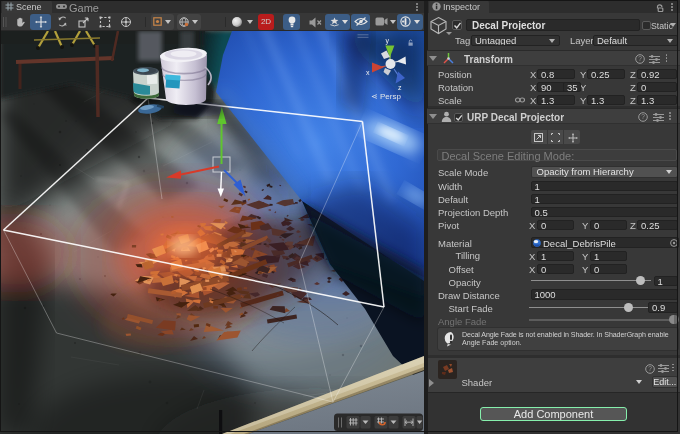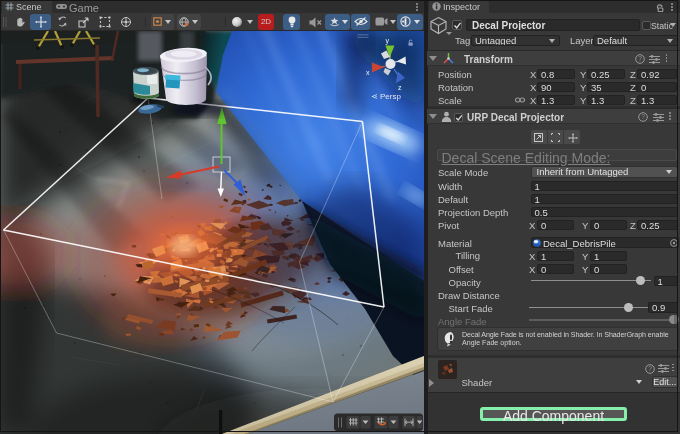--- a/index.html
+++ b/index.html
@@ -879,21 +879,21 @@
   <div class="xyz" style="left:530px;top:69px;">X</div>
     <div class="fld" style="left:537px;top:68.5px;width:38px;height:10.5px;line-height:9.5px;">0.8</div>
   <div class="xyz" style="left:580px;top:69px;">Y</div>
     <div class="fld" style="left:587px;top:68.5px;width:38px;height:10.5px;line-height:9.5px;">0.25</div>
   <div class="xyz" style="left:630px;top:69px;">Z</div>
     <div class="fld" style="left:637px;top:68.5px;width:39.5px;height:10.5px;line-height:9.5px;">0.92</div>
   <div class="lbl" style="left:438px;top:82px;">Rotation</div>
   <div class="xyz" style="left:530px;top:82px;">X</div>
     <div class="fld" style="left:537px;top:81.5px;width:38px;height:10.5px;line-height:9.5px;">90</div>
   <div class="xyz" style="left:580px;top:82px;">Y</div>
-    <div class="fld" style="left:587px;top:81.5px;width:56px;height:10.5px;line-height:9.5px;">35</div>
+    <div class="fld" style="left:563px;top:81.5px;width:18px;height:10.5px;line-height:9.5px;">35</div>
   <div class="xyz" style="left:630px;top:82px;">Z</div>
     <div class="fld" style="left:637px;top:81.5px;width:39.5px;height:10.5px;line-height:9.5px;">0</div>
   <div class="lbl" style="left:438px;top:95px;">Scale</div>
   <svg class="abs" style="left:515px;top:95.5px;" width="10" height="8" viewBox="0 0 10 8">
       <g fill="none" stroke="#9a9a9a" stroke-width="1.2">
         <rect x="0.5" y="2" width="4.5" height="4" rx="2"></rect>
         <rect x="5" y="2" width="4.5" height="4" rx="2"></rect>
       </g>
     </svg>
   <div class="xyz" style="left:530px;top:95px;">X</div>
@@ -942,24 +942,24 @@
       </g>
     </svg>
   <svg class="abs" style="left:567.5px;top:132.5px;" width="10" height="10" viewBox="0 0 10 10">
       <g stroke="#c8c8c8" stroke-width="0.9">
         <path d="M5 1.2 V8.8 M1.2 5 H8.8"></path>
       </g>
       <path d="M5 0 L3.9 1.7 H6.1 Z M5 10 L3.9 8.3 H6.1 Z M0 5 L1.7 3.9 V6.1 Z M10 5 L8.3 3.9 V6.1 Z" fill="#c8c8c8"></path>
     </svg>
 
   <div class="abs" style="left:437px;top:148.5px;width:240px;height:12.5px;background:#3d3d3d;border:1px solid #4a4a4a;border-radius:2px;"></div>
-  <div class="lbl" style="left:441.5px;top:150px;color:#7e7e7e;font-size:14px;text-decoration:underline;">Decal Scene Editing Mode:</div>
+  <div class="lbl" style="left:441.5px;top:150px;color:#7e7e7e;font-size:11px;">Decal Scene Editing Mode:</div>
 
   <div class="lbl" style="left:438px;top:167px;">Scale Mode</div>
-  <div class="drop" style="left:530.5px;top:166px;width:147px;height:11.5px;line-height:10.5px;">Inherit from Untagged</div>
+  <div class="drop" style="left:530.5px;top:166px;width:147px;height:11.5px;line-height:10.5px;">Opacity from Hierarchy</div>
   <div class="caret" style="left:666px;top:170px;border-top-color:#d0d0d0;"></div>
 
   <div class="lbl" style="left:438px;top:181px;">Width</div>
   <div class="fld" style="left:530.5px;top:180.5px;width:147px;height:10.5px;line-height:9.5px;">1</div>
   <div class="lbl" style="left:438px;top:194px;">Default</div>
   <div class="fld" style="left:530.5px;top:193.5px;width:147px;height:10.5px;line-height:9.5px;">1</div>
   <div class="lbl" style="left:438px;top:207px;">Projection Depth</div>
   <div class="fld" style="left:530.5px;top:206.5px;width:147px;height:10.5px;line-height:9.5px;">0.5</div>
   <div class="lbl" style="left:438px;top:220px;">Pivot</div>
   <div class="xyz" style="left:529px;top:220px;">X</div>
@@ -993,20 +993,21 @@
     <div class="fld" style="left:537px;top:263.5px;width:37px;height:10.5px;line-height:9.5px;">0</div>
   <div class="xyz" style="left:582px;top:264px;">Y</div>
     <div class="fld" style="left:590px;top:263.5px;width:37px;height:10.5px;line-height:9.5px;">0</div>
 
   <div class="lbl" style="left:448.5px;top:277px;">Opacity</div>
   <div class="abs" style="left:530.5px;top:279.5px;width:120px;height:1.5px;background:#8f8f8f;"></div>
   <div class="abs" style="left:635.5px;top:275.5px;width:9px;height:9px;border-radius:50%;background:#bdbdbd;"></div>
   <div class="fld" style="left:653.5px;top:275.5px;width:24.5px;height:10.5px;line-height:9.5px;">1</div>
 
   <div class="lbl" style="left:438px;top:290px;">Draw Distance</div>
+  <div class="fld" style="left:530.5px;top:289px;width:147px;height:10.5px;line-height:9.5px;">1000</div>
 
   <div class="lbl" style="left:448.5px;top:303px;">Start Fade</div>
   <div class="abs" style="left:528.5px;top:306.5px;width:119px;height:1.5px;background:#8f8f8f;"></div>
   <div class="abs" style="left:624px;top:302.5px;width:9px;height:9px;border-radius:50%;background:#bdbdbd;"></div>
   <div class="fld" style="left:648px;top:302px;width:30px;height:10.5px;line-height:9.5px;">0.9</div>
 
   <div class="lbl" style="left:438px;top:316px;color:#737373;">Angle Fade</div>
   <div class="abs" style="left:528.5px;top:319px;width:144px;height:1.5px;background:#5c5c5c;"></div>
   <div class="abs" style="left:669px;top:315px;width:4.5px;height:9px;border-radius:4.5px 0 0 4.5px;background:#8a8a8a;"></div>
   <div class="abs" style="left:674px;top:315px;width:4.5px;height:9px;border-radius:0 4.5px 4.5px 0;background:#6a6a6a;"></div>
@@ -1041,15 +1042,15 @@
       <circle cx="7.5" cy="4.5" r="1.4" fill="#9a9a9a"></circle>
       <circle cx="4.5" cy="7.5" r="1.4" fill="#9a9a9a"></circle>
     </svg>
   <div class="abs" style="left:672px;top:363.5px;width:1.8px;height:1.8px;background:#9a9a9a;border-radius:1px;box-shadow:0 3px 0 #9a9a9a, 0 6px 0 #9a9a9a;"></div>
   <div class="abs" style="left:429px;top:379px;width:0;height:0;border-top:4px solid transparent;border-bottom:4px solid transparent;border-left:5px solid #8f8f8f;"></div>
   <div class="lbl" style="left:461.5px;top:377px;">Shader</div>
   <div class="caret" style="left:636px;top:380px;border-top-color:#d0d0d0;"></div>
   <div class="abs" style="left:651.5px;top:376px;width:26.5px;height:11.5px;background:#515151;border:1px solid #303030;border-radius:2px;color:#e2e2e2;font-size:9px;text-align:center;line-height:10.5px;">Edit...</div>
 
   <div class="abs" style="left:427.5px;top:391.5px;width:252.5px;height:42.5px;background:#323232;border-top:1px solid #262626;"></div>
-  <div class="abs" style="left:480px;top:406.5px;width:147px;height:14px;background:#565656;border:3px solid #86efac;border-radius:3px;color:#e8e8e8;font-size:14px;text-align:center;line-height:13px;">Add Component</div>
+  <div class="abs" style="left:480px;top:406.5px;width:147px;height:14px;background:#565656;border:1px solid #86efac;border-radius:3px;color:#e8e8e8;font-size:11px;text-align:center;line-height:13px;">Add Component</div>
   <div class="abs" style="left:0;top:0;width:678px;height:432px;border:1px solid #151515;pointer-events:none;"></div>
 </div>
 
 </body></html>

